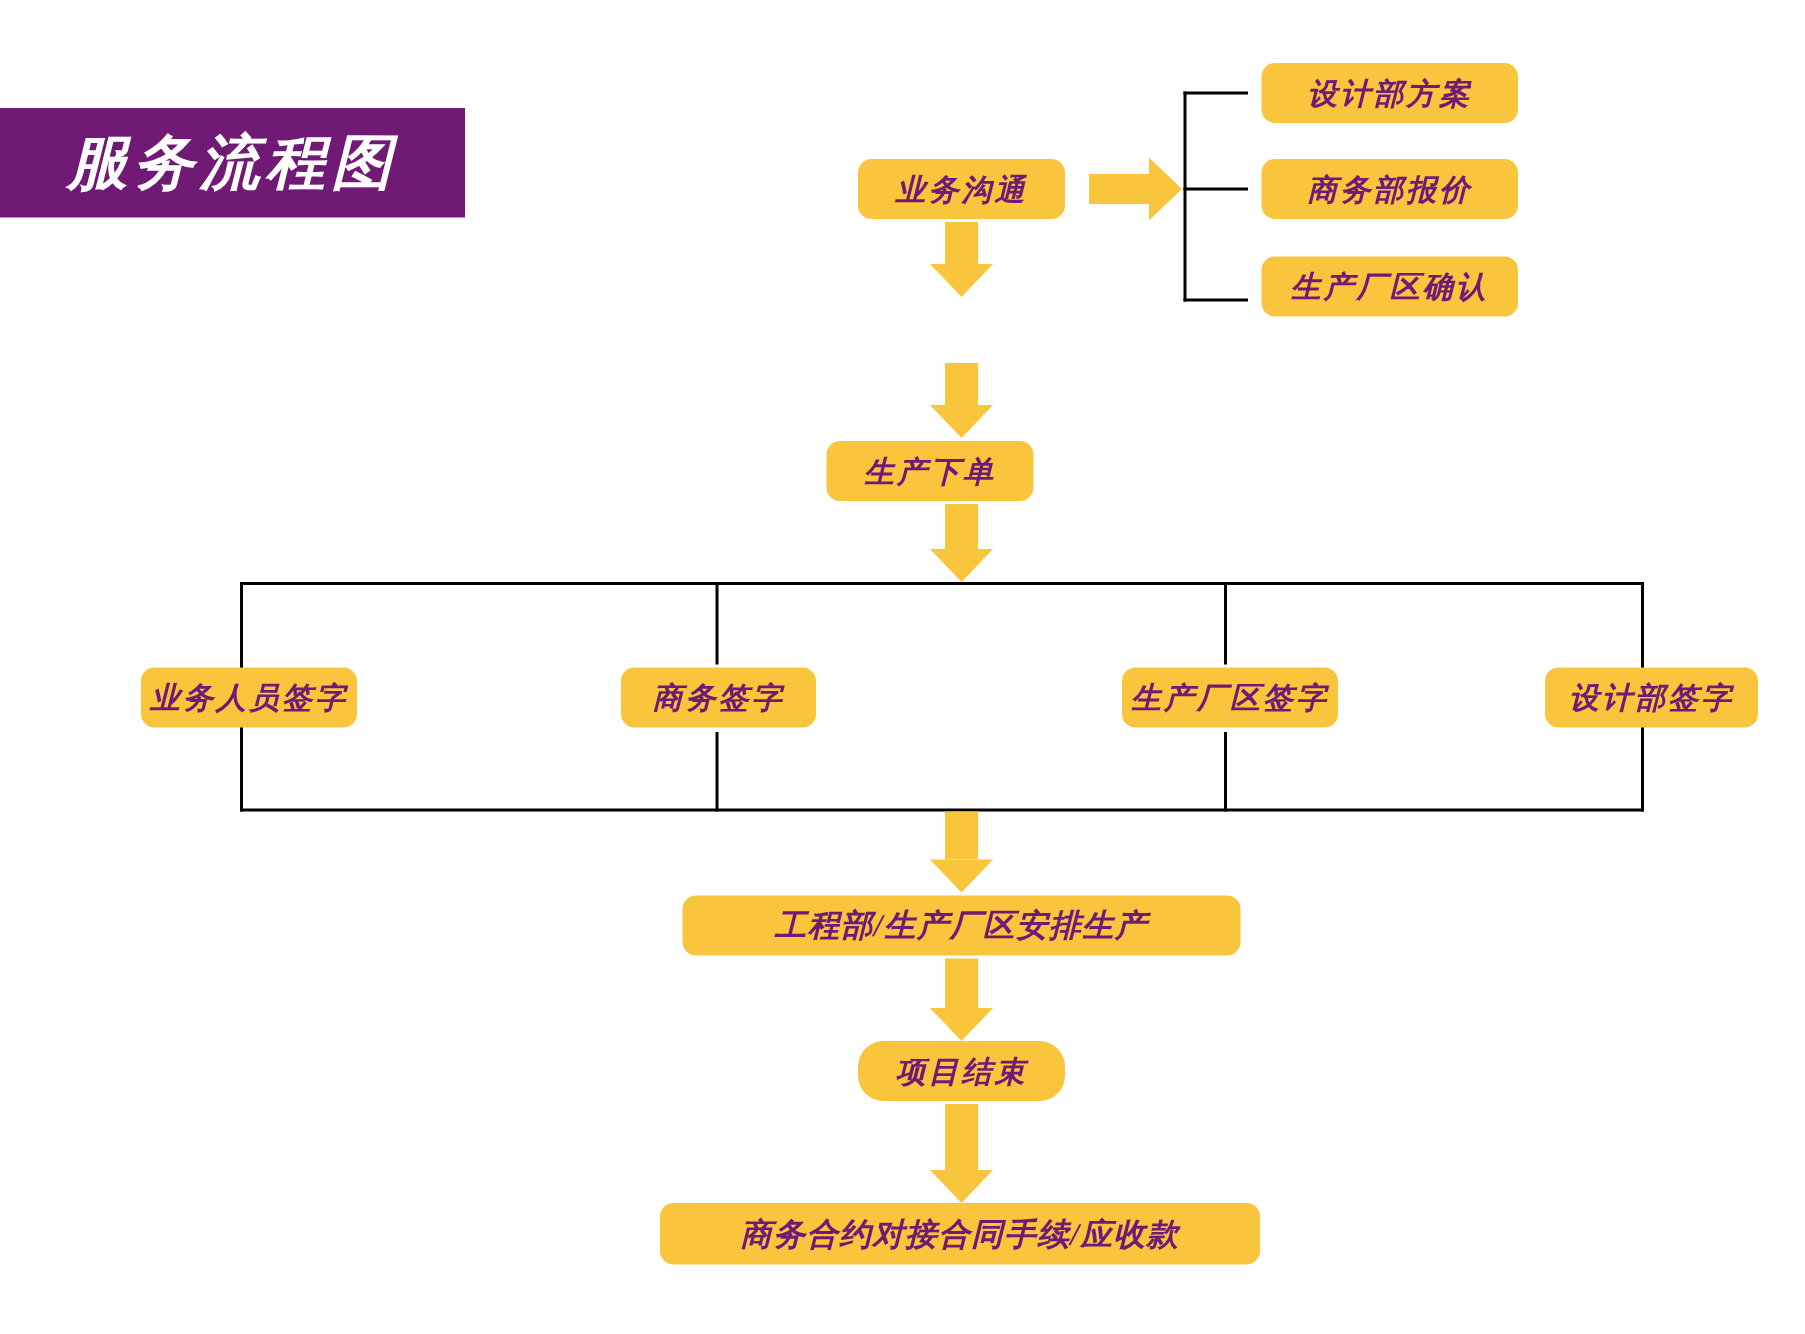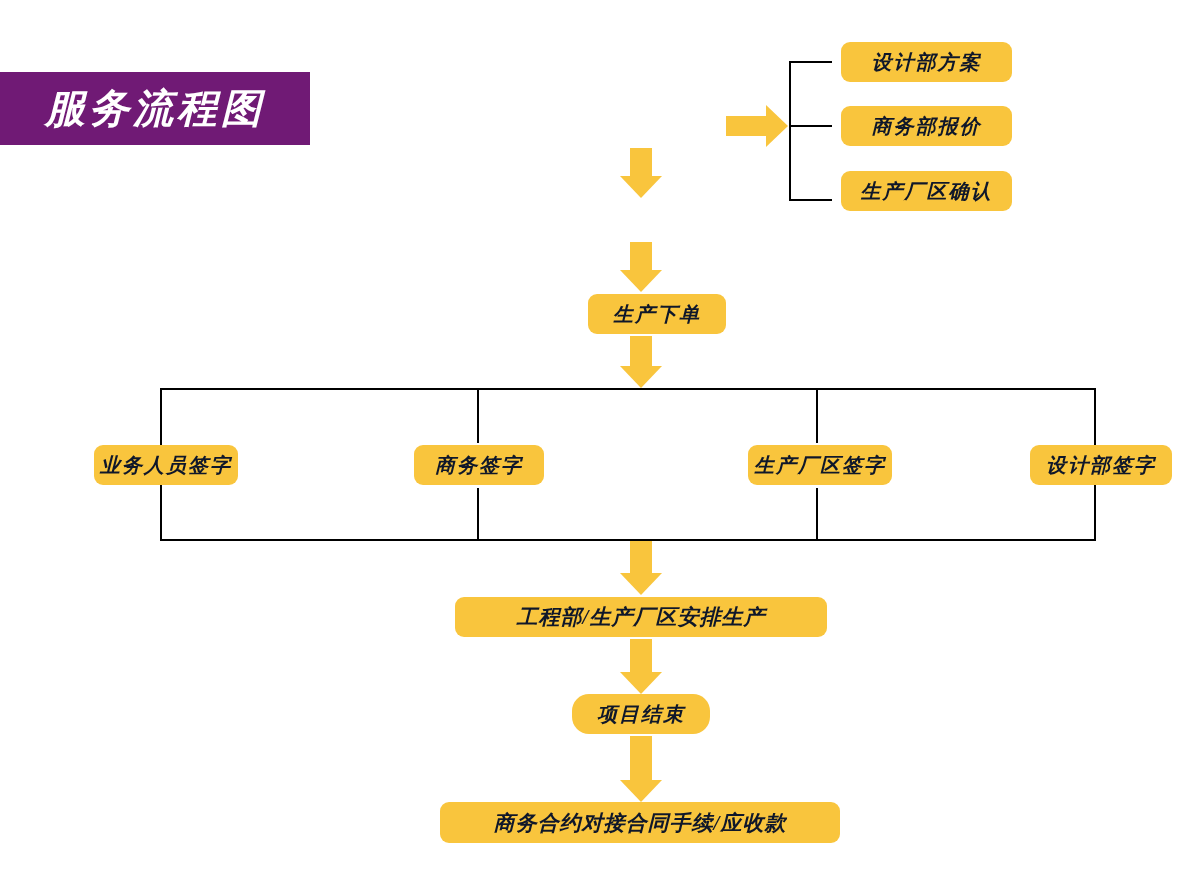--- a/index.html
+++ b/index.html
@@ -41,21 +41,21 @@
   }
 
   
   .node {
     position: absolute;
     background: #F9C53D;
     border-radius: 9px;
     display: flex;
     align-items: center;
     justify-content: center;
-    color: #0f172a;
+    color: #701a75;
     font-size: 20px;
     font-weight: bold;
     font-style: italic;
     letter-spacing: 2px;
     white-space: nowrap;
     font-family: "Liberation Serif", "DejaVu Serif", serif;
     box-sizing: border-box;
     padding: 16px 6px;
   }
   .node.wide-label {
@@ -121,20 +121,21 @@
 </style>
 </head>
 <body>
 
 <div id="canvas">
 
   <div class="title-banner">
     <span class="title-text">服务流程图</span>
   </div>
 
+  <div class="node" style="left:572px; top:106px; width:138px; height:40px;">业务沟通</div>
 
   <div class="arrow-right" style="left:726px; top:105px; width:62px; height:42px;">
     <div class="shaft-h" style="width:40px; height:20px;"></div>
     <div class="head-h" style="left:40px;"></div>
   </div>
 
   <div class="line-v" style="left:789px; top:61px; height:140px;"></div>
   <div class="line-h" style="left:789px; top:61px; width:43px;"></div>
   <div class="line-h" style="left:789px; top:125px; width:43px;"></div>
   <div class="line-h" style="left:789px; top:199px; width:43px;"></div>
@@ -147,21 +148,21 @@
     <div class="shaft" style="width:22px; height:28px;"></div>
     <div class="head" style="top:28px;"></div>
   </div>
 
 
   <div class="arrow-down" style="left:619px; top:242px; width:44px; height:50px; background:transparent;">
     <div class="shaft" style="width:22px; height:28px;"></div>
     <div class="head" style="top:28px;"></div>
   </div>
 
-  <div class="node" style="left:588px; top:294px; width:138px; height:40px;">生产下单</div>
+  <div class="node" style="left:551px; top:294px; width:138px; height:40px;">生产下单</div>
 
   <div class="arrow-down" style="left:619px; top:336px; width:44px; height:52px; background:transparent;">
     <div class="shaft" style="width:22px; height:30px;"></div>
     <div class="head" style="top:30px;"></div>
   </div>
 
   <div class="line-h" style="left:160px; top:388px; width:936px;"></div>
   <div class="line-h" style="left:160px; top:539px; width:936px;"></div>
 
   <div class="line-v" style="left:160px; top:388px; height:153px;"></div>

